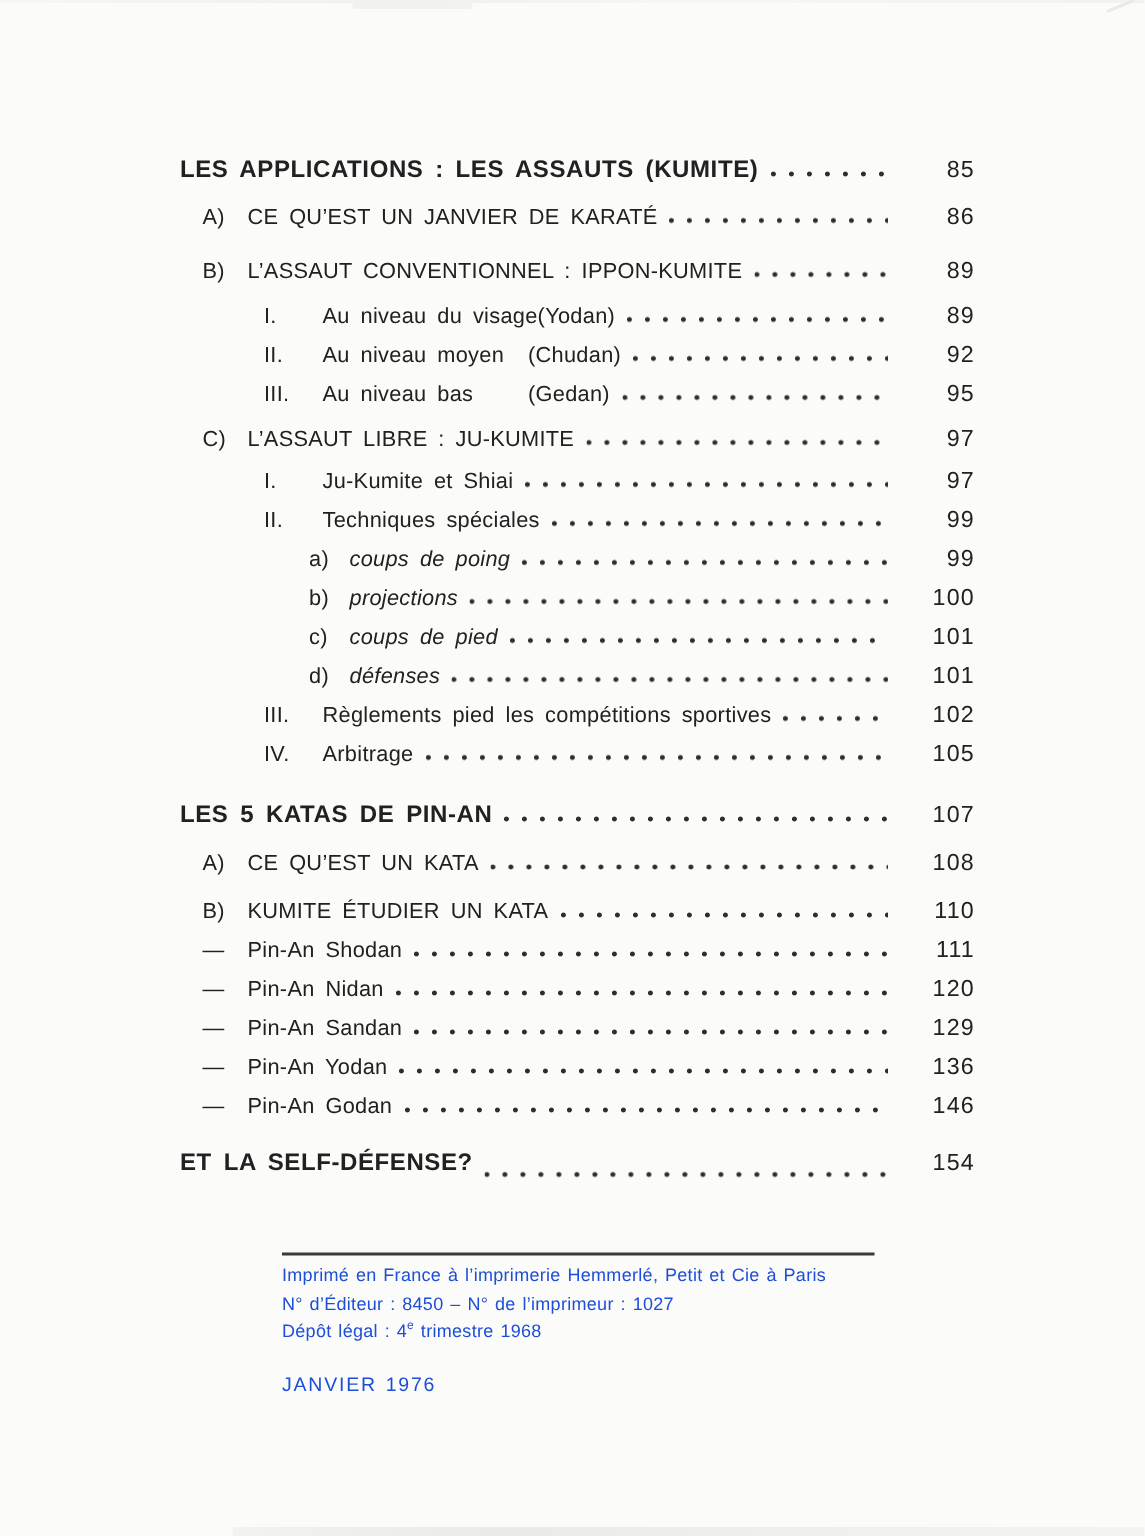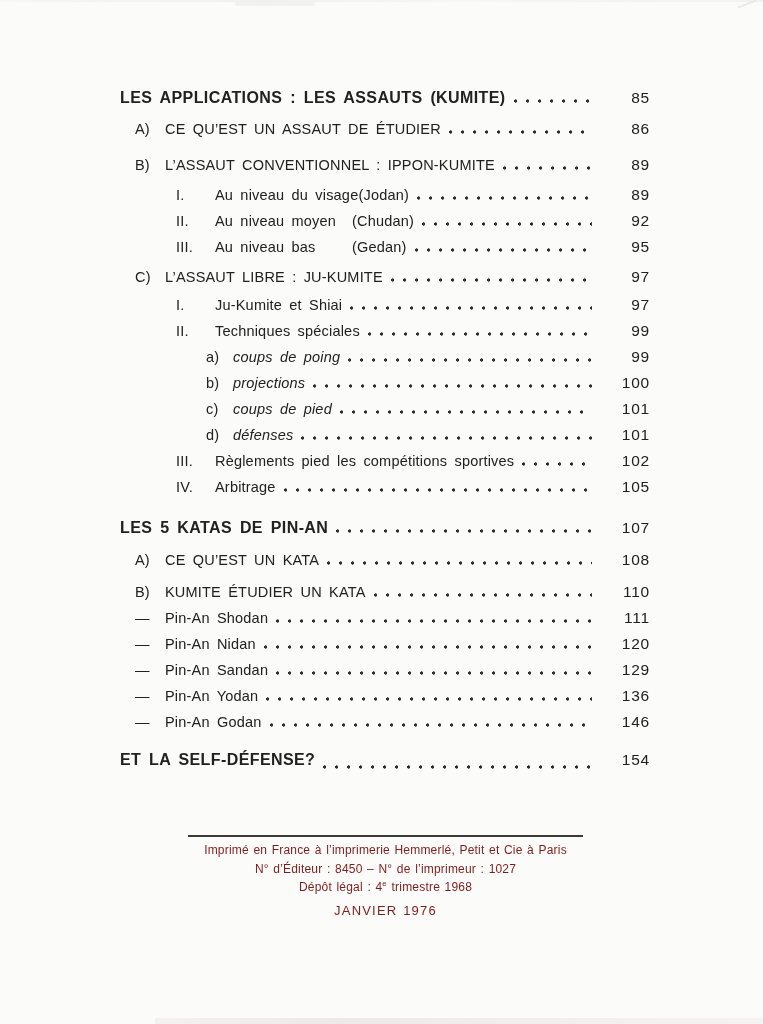--- a/index.html
+++ b/index.html
@@ -31,21 +31,21 @@
   .edge-bottom {
     position: absolute; left: 155px; right: 0; bottom: 0; height: 6px;
     background: linear-gradient(to right, #f3f2f0, #eceae8 30%, #f0efed 60%, #f4f3f1);
   }
 
   
   .toc {
     position: absolute;
     left: 120px;
     right: 113px;
-    top: 88px;
+    top: 104px;
   }
   .row {
     display: flex;
     align-items: baseline;
     line-height: 19px;
     font-size: 14.5px;
     letter-spacing: 0.2px;
     word-spacing: 3px;
   }
   .lvl0 { font-weight: 700; font-size: 16px; letter-spacing: 0.4px; word-spacing: 3px; }
@@ -89,71 +89,70 @@
   .mt16 { margin-top: 16px; }
   .mt18 { margin-top: 18px; align-items: flex-end; }
   .mt21 { margin-top: 21px; justify-content: flex-end; }
 
   
   .colophon {
     position: absolute;
     left: 188px;
     width: 395px;
     top: 835px;
-    text-align: center;
     font-size: 12px;
     line-height: 18.5px;
     letter-spacing: 0.2px;
     word-spacing: 1px;
-    color: #7f1d1d;
+    color: #1d4ed8;
   }
   .colophon-rule {
     height: 2px;
     background: #3a3a3a;
     margin-bottom: 4px;
   }
   .colophon .line { white-space: nowrap; }
   .colophon sup { font-size: 8px; line-height: 0; }
-  .colophon .janvier { font-size: 13px; letter-spacing: 1.2px; margin-top: 5px; }
+  .colophon .janvier { font-size: 13px; letter-spacing: 1.2px; margin-top: 17px; }
 </style>
 </head>
 <body>
 
 <div class="page">
 
   <div class="edge-top"></div>
   <div class="smudge-top"></div>
   <div class="mark-top-right"></div>
 
   <div class="toc">
 
     <div class="row lvl0">
       <span class="tx">LES APPLICATIONS : LES ASSAUTS (KUMITE)</span>
       <span class="leader"></span>
       <span class="pg">85</span>
     </div>
 
     <div class="row lvl1 mt12">
       <span class="mk">A)</span>
-      <span class="tx">CE QU’EST UN ASSAUT DE ÉTUDIER</span>
+      <span class="tx">CE QU’EST UN JANVIER DE KARATÉ</span>
       <span class="leader"></span>
       <span class="pg">86</span>
     </div>
 
     <div class="row lvl1 mt16">
       <span class="mk">B)</span>
       <span class="tx">L’ASSAUT CONVENTIONNEL : IPPON-KUMITE</span>
       <span class="leader"></span>
       <span class="pg">89</span>
     </div>
 
     <div class="row lvl2 mt10">
       <span class="mk">I.</span>
       <span class="tx t1">Au niveau du visage</span>
-      <span class="tx">(Jodan)</span>
+      <span class="tx">(Yodan)</span>
       <span class="leader"></span>
       <span class="pg">89</span>
     </div>
 
     <div class="row lvl2 mt6">
       <span class="mk">II.</span>
       <span class="tx t1">Au niveau moyen</span>
       <span class="tx">(Chudan)</span>
       <span class="leader"></span>
       <span class="pg">92</span>

